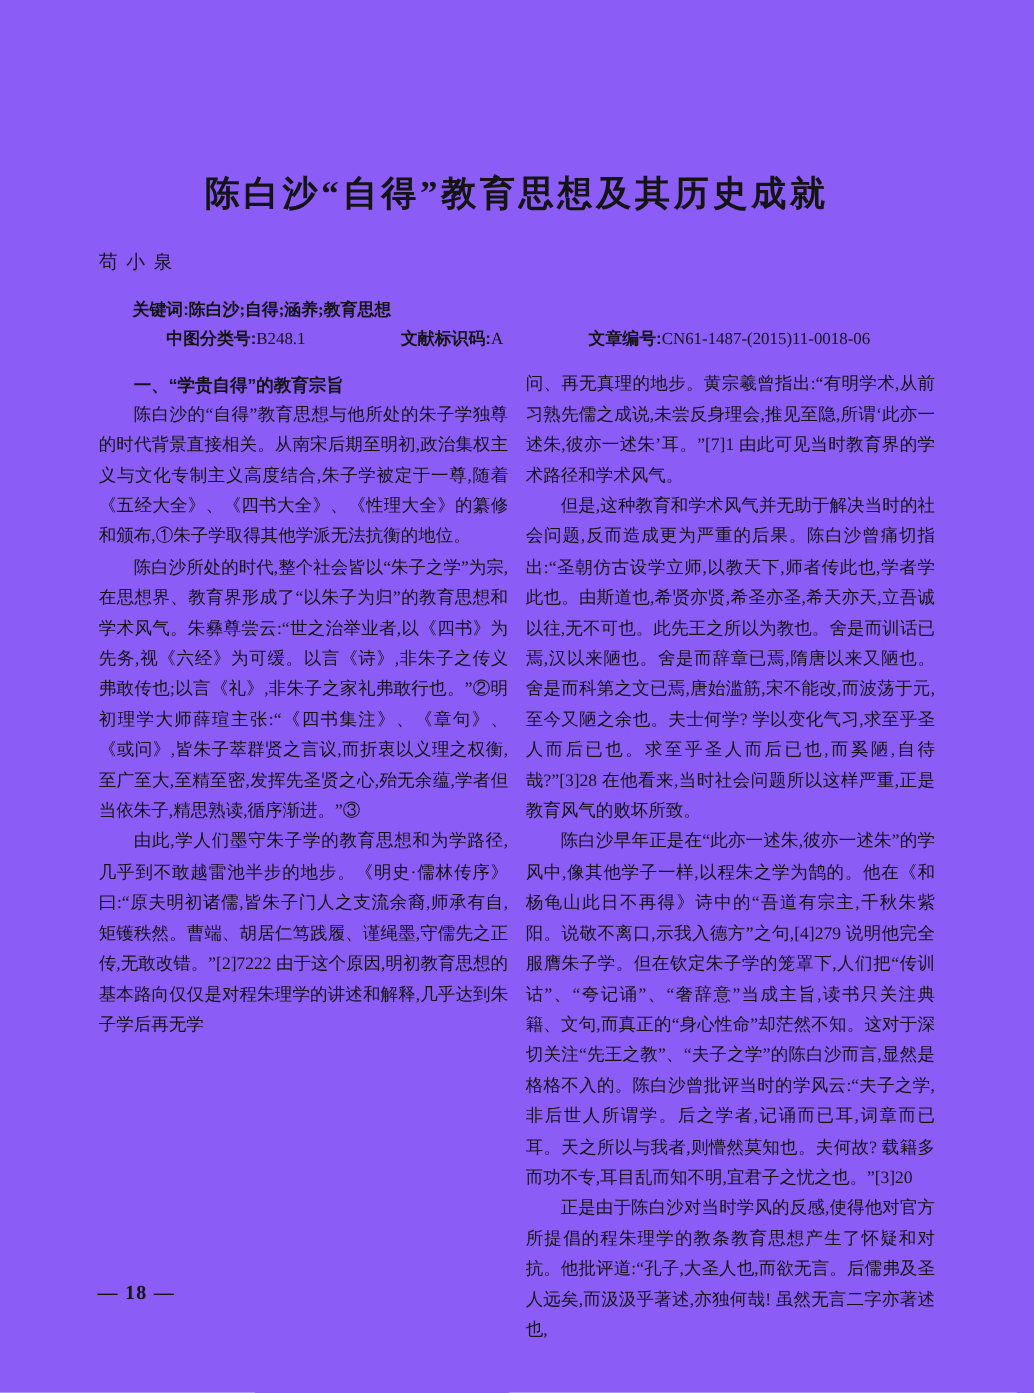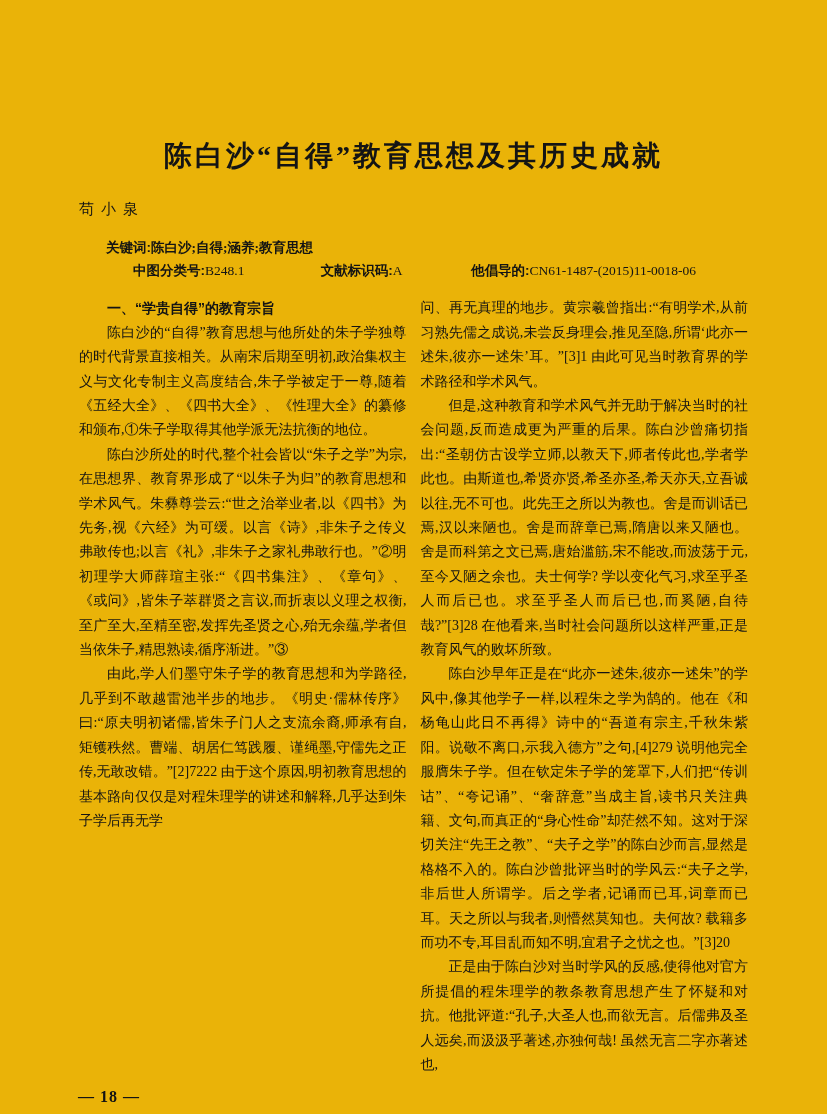--- a/index.html
+++ b/index.html
@@ -5,21 +5,21 @@
   html, body { margin: 0; padding: 0; }
   body {
     background: #e9e9e9;
     font-family: "Liberation Serif", "DejaVu Serif", serif;
   }
   .page {
     position: relative;
     width: 827px;
     height: 1114px;
     margin: 0 auto;
-    background: #eab308;
+    background: #8b5cf6;
     color: #141414;
     overflow: hidden;
     box-sizing: border-box;
     padding: 138px 79px 0 79px;
   }
   .article-title {
     text-align: center;
     font-size: 28px;
     font-weight: bold;
     letter-spacing: 3px;
@@ -79,53 +79,53 @@
   .para-cont { margin: 0; text-indent: 0; }
   .section-heading {
     margin: 0;
     text-indent: 2em;
     font-weight: bold;
     font-family: "Liberation Sans", "DejaVu Sans", sans-serif;
   }
   .page-number {
     position: absolute;
     left: 78px;
-    top: 1088px;
+    top: 1026px;
     font-size: 16px;
     font-weight: bold;
     letter-spacing: 1px;
   }
 </style>
 </head>
 <body>
 
 <div class="page">
 
   <h1 class="article-title">陈白沙“自得”教育思想及其历史成就</h1>
 
   <div class="author">苟小泉</div>
 
 
   <p class="kw-line"><span class="inline-label">关键词:</span><span>陈白沙;自得;涵养;教育思想</span></p>
 
   <p class="meta-line">
     <span class="meta-item meta-gap-a"><span class="inline-label">中图分类号:</span><span class="meta-value">B248.1</span></span>
     <span class="meta-item meta-gap-b"><span class="inline-label">文献标识码:</span><span class="meta-value">A</span></span>
-    <span class="meta-item"><span class="inline-label">他倡导的:</span><span class="meta-value">CN61-1487-(2015)11-0018-06</span></span>
+    <span class="meta-item"><span class="inline-label">文章编号:</span><span class="meta-value">CN61-1487-(2015)11-0018-06</span></span>
   </p>
 
   <div class="columns">
     <div class="col">
       <p class="section-heading">一、“学贵自得”的教育宗旨</p>
       <p class="para">陈白沙的“自得”教育思想与他所处的朱子学独尊的时代背景直接相关。从南宋后期至明初,政治集权主义与文化专制主义高度结合,朱子学被定于一尊,随着《五经大全》、《四书大全》、《性理大全》的纂修和颁布,①朱子学取得其他学派无法抗衡的地位。</p>
       <p class="para">陈白沙所处的时代,整个社会皆以“朱子之学”为宗,在思想界、教育界形成了“以朱子为归”的教育思想和学术风气。朱彝尊尝云:“世之治举业者,以《四书》为先务,视《六经》为可缓。以言《诗》,非朱子之传义弗敢传也;以言《礼》,非朱子之家礼弗敢行也。”②明初理学大师薛瑄主张:“《四书集注》、《章句》、《或问》,皆朱子萃群贤之言议,而折衷以义理之权衡,至广至大,至精至密,发挥先圣贤之心,殆无余蕴,学者但当依朱子,精思熟读,循序渐进。”③</p>
       <p class="para">由此,学人们墨守朱子学的教育思想和为学路径,几乎到不敢越雷池半步的地步。《明史·儒林传序》曰:“原夫明初诸儒,皆朱子门人之支流余裔,师承有自,矩镬秩然。曹端、胡居仁笃践履、谨绳墨,守儒先之正传,无敢改错。”[2]7222 由于这个原因,明初教育思想的基本路向仅仅是对程朱理学的讲述和解释,几乎达到朱子学后再无学</p>
     </div>
     <div class="col">
-      <p class="para-cont">问、再无真理的地步。黄宗羲曾指出:“有明学术,从前习熟先儒之成说,未尝反身理会,推见至隐,所谓‘此亦一述朱,彼亦一述朱’耳。”[3]1 由此可见当时教育界的学术路径和学术风气。</p>
+      <p class="para-cont">问、再无真理的地步。黄宗羲曾指出:“有明学术,从前习熟先儒之成说,未尝反身理会,推见至隐,所谓‘此亦一述朱,彼亦一述朱’耳。”[7]1 由此可见当时教育界的学术路径和学术风气。</p>
       <p class="para">但是,这种教育和学术风气并无助于解决当时的社会问题,反而造成更为严重的后果。陈白沙曾痛切指出:“圣朝仿古设学立师,以教天下,师者传此也,学者学此也。由斯道也,希贤亦贤,希圣亦圣,希天亦天,立吾诚以往,无不可也。此先王之所以为教也。舍是而训话已焉,汉以来陋也。舍是而辞章已焉,隋唐以来又陋也。舍是而科第之文已焉,唐始滥筋,宋不能改,而波荡于元,至今又陋之余也。夫士何学? 学以变化气习,求至乎圣人而后已也。求至乎圣人而后已也,而奚陋,自待哉?”[3]28 在他看来,当时社会问题所以这样严重,正是教育风气的败坏所致。</p>
       <p class="para">陈白沙早年正是在“此亦一述朱,彼亦一述朱”的学风中,像其他学子一样,以程朱之学为鹄的。他在《和杨龟山此日不再得》诗中的“吾道有宗主,千秋朱紫阳。说敬不离口,示我入德方”之句,[4]279 说明他完全服膺朱子学。但在钦定朱子学的笼罩下,人们把“传训诂”、“夸记诵”、“奢辞意”当成主旨,读书只关注典籍、文句,而真正的“身心性命”却茫然不知。这对于深切关注“先王之教”、“夫子之学”的陈白沙而言,显然是格格不入的。陈白沙曾批评当时的学风云:“夫子之学,非后世人所谓学。后之学者,记诵而已耳,词章而已耳。天之所以与我者,则懵然莫知也。夫何故? 载籍多而功不专,耳目乱而知不明,宜君子之忧之也。”[3]20</p>
       <p class="para">正是由于陈白沙对当时学风的反感,使得他对官方所提倡的程朱理学的教条教育思想产生了怀疑和对抗。他批评道:“孔子,大圣人也,而欲无言。后儒弗及圣人远矣,而汲汲乎著述,亦独何哉! 虽然无言二字亦著述也,</p>
     </div>
   </div>
 
   <div class="page-number">— 18 —</div>
 
 </div>
 

